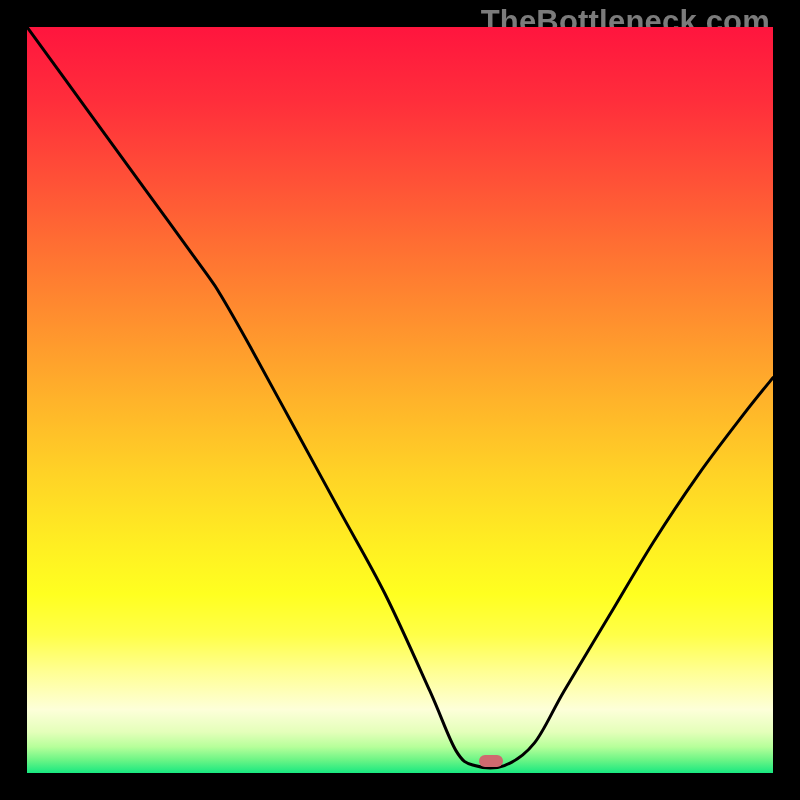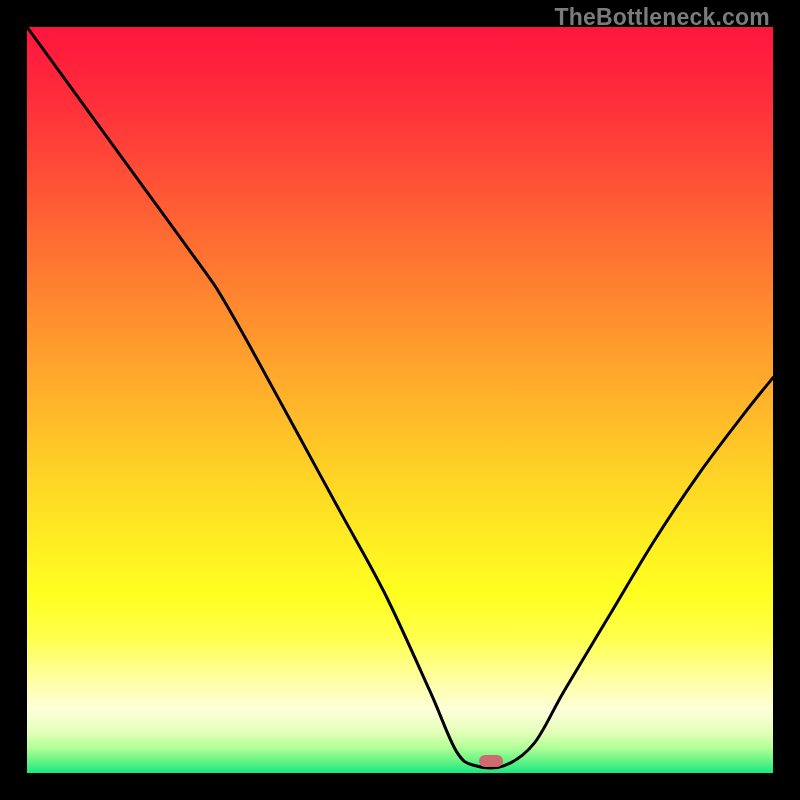--- a/index.html
+++ b/index.html
@@ -22,21 +22,21 @@
     top: 27px;
     width: 746px;
     height: 746px;
     overflow: hidden;
   }
   .watermark {
     position: absolute;
     top: 4px;
     right: 30px;
     font-family: Arial, Helvetica, sans-serif;
-    font-size: 23px;
+    font-size: 31px;
     font-weight: bold;
     color: #7b7b7b;
     letter-spacing: 0.2px;
   }
   .curve {
     position: absolute;
     left: 0;
     top: 0;
     width: 746px;
     height: 746px;

